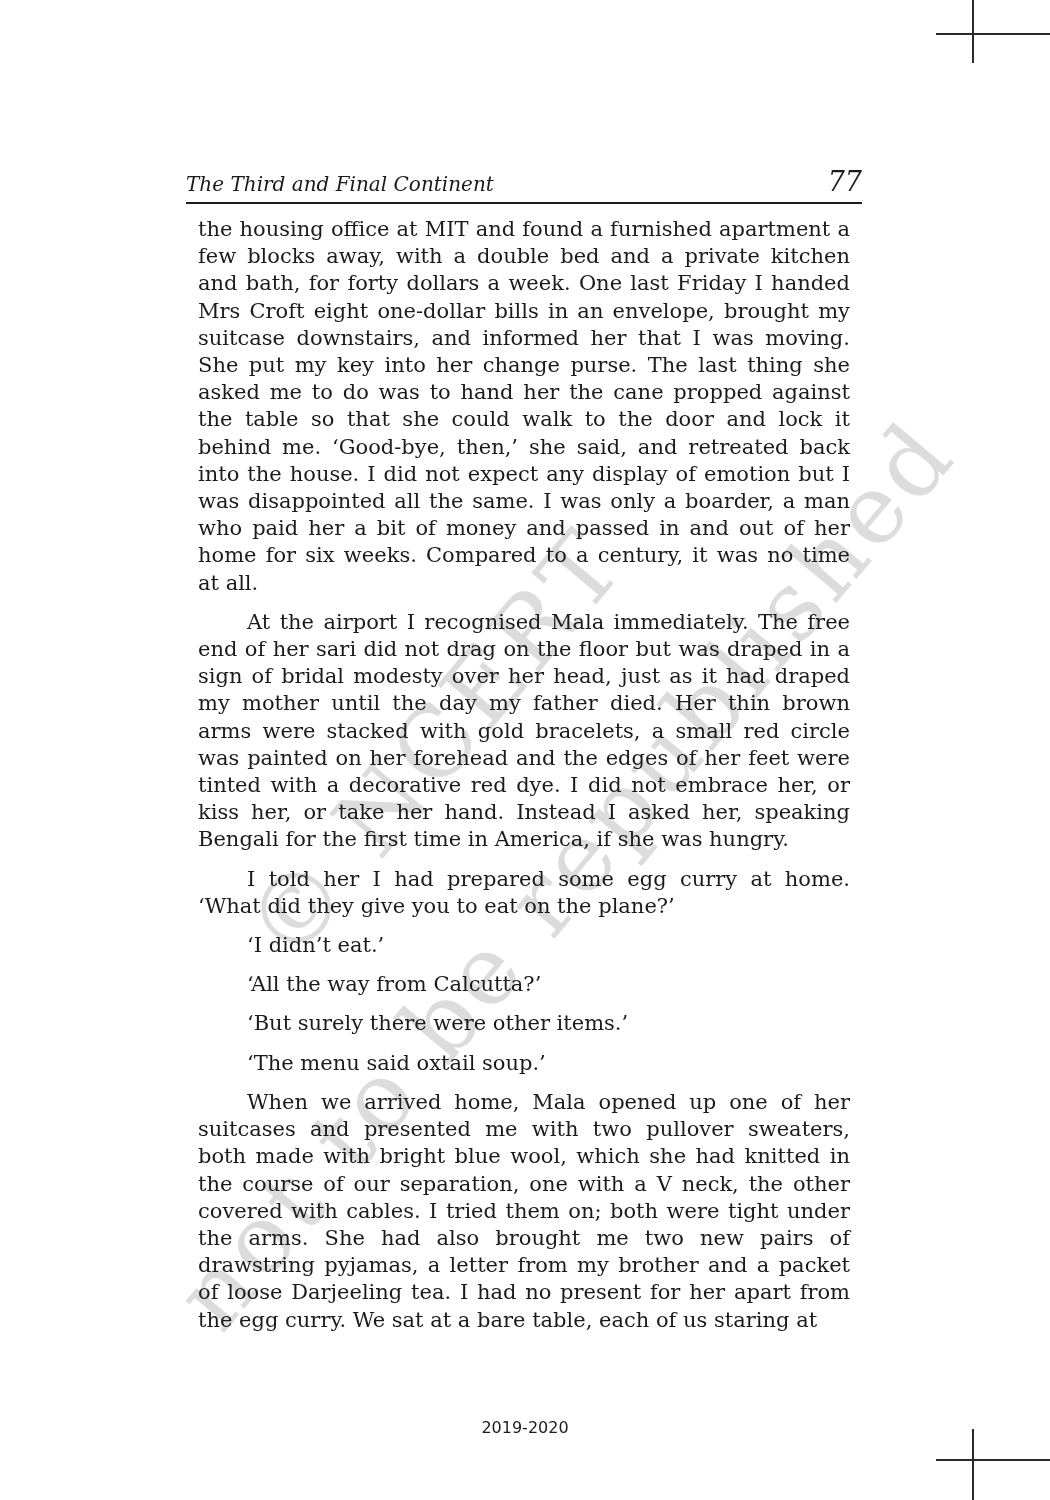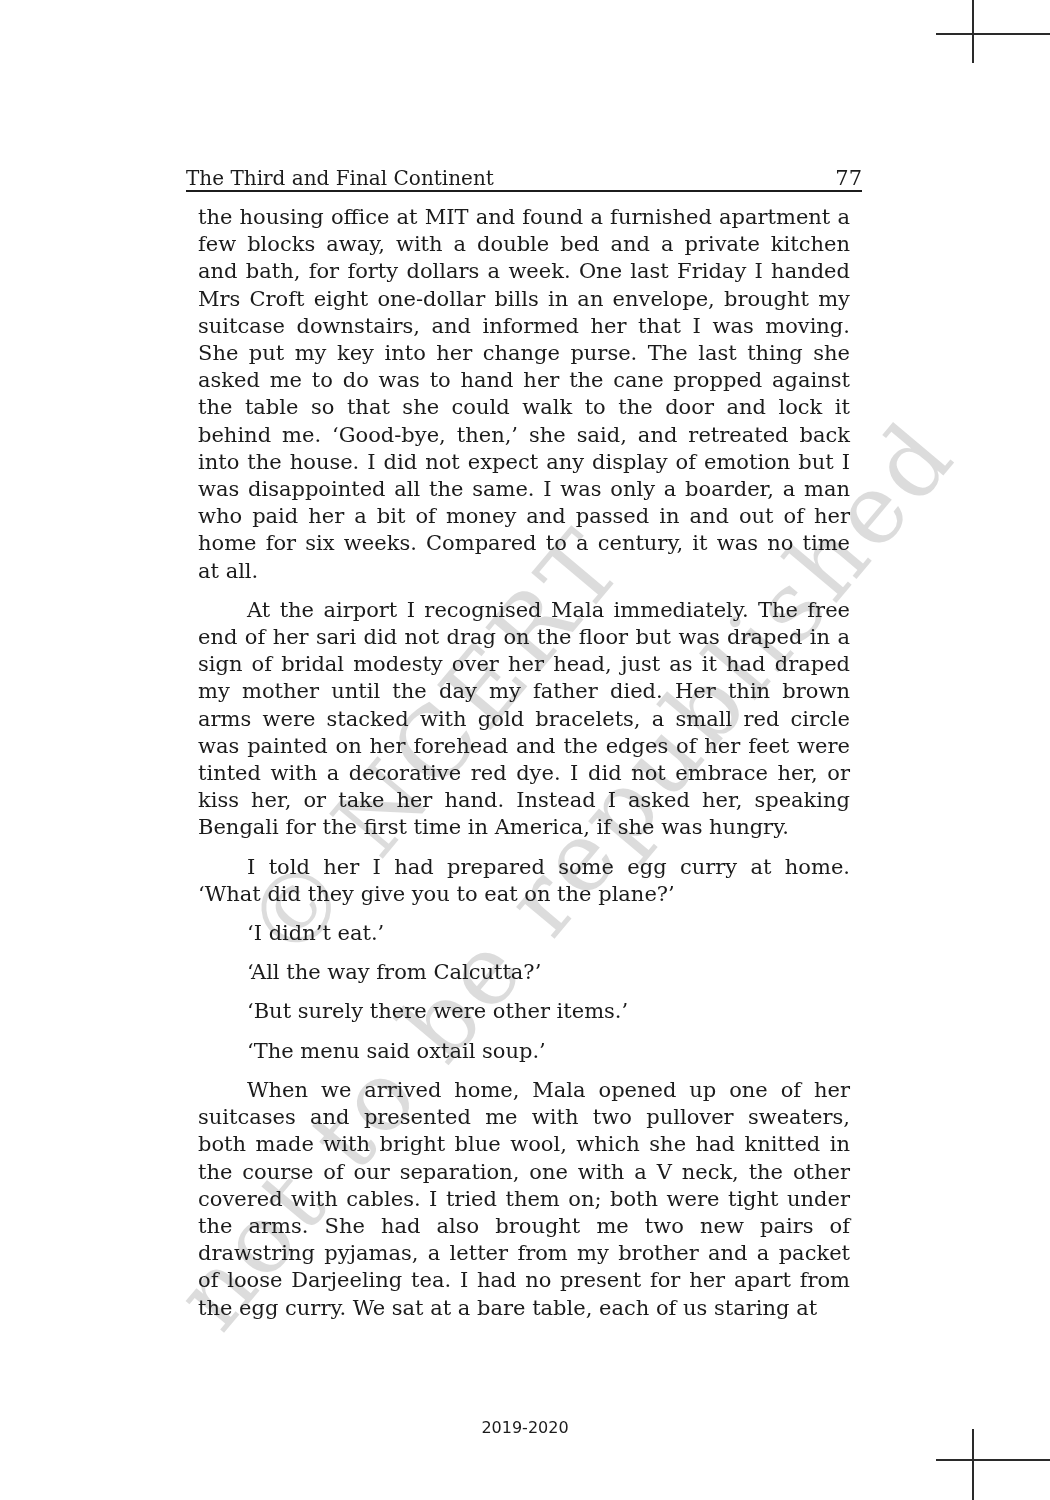--- a/index.html
+++ b/index.html
@@ -52,26 +52,28 @@
     position: absolute;
     left: 186px;
     top: 166px;
     width: 676px;
     z-index: 2;
   }
   .running-header {
     display: flex;
     justify-content: space-between;
     align-items: baseline;
+    font-style: italic;
     font-size: 20px;
     color: #1b1b1b;
+    padding-bottom: 5px;
     border-bottom: 2px solid #1c1c1c;
   }
   .rh-num {
-    font-size: 21px;
+    font-size: 27px;
   }
   .body-text {
     margin-top: 9px;
     font-size: 21px;
     line-height: 27.2px;
     text-align: justify;
     color: #1b1b1b;
   }
   .body-text p {
     margin: 12px;

